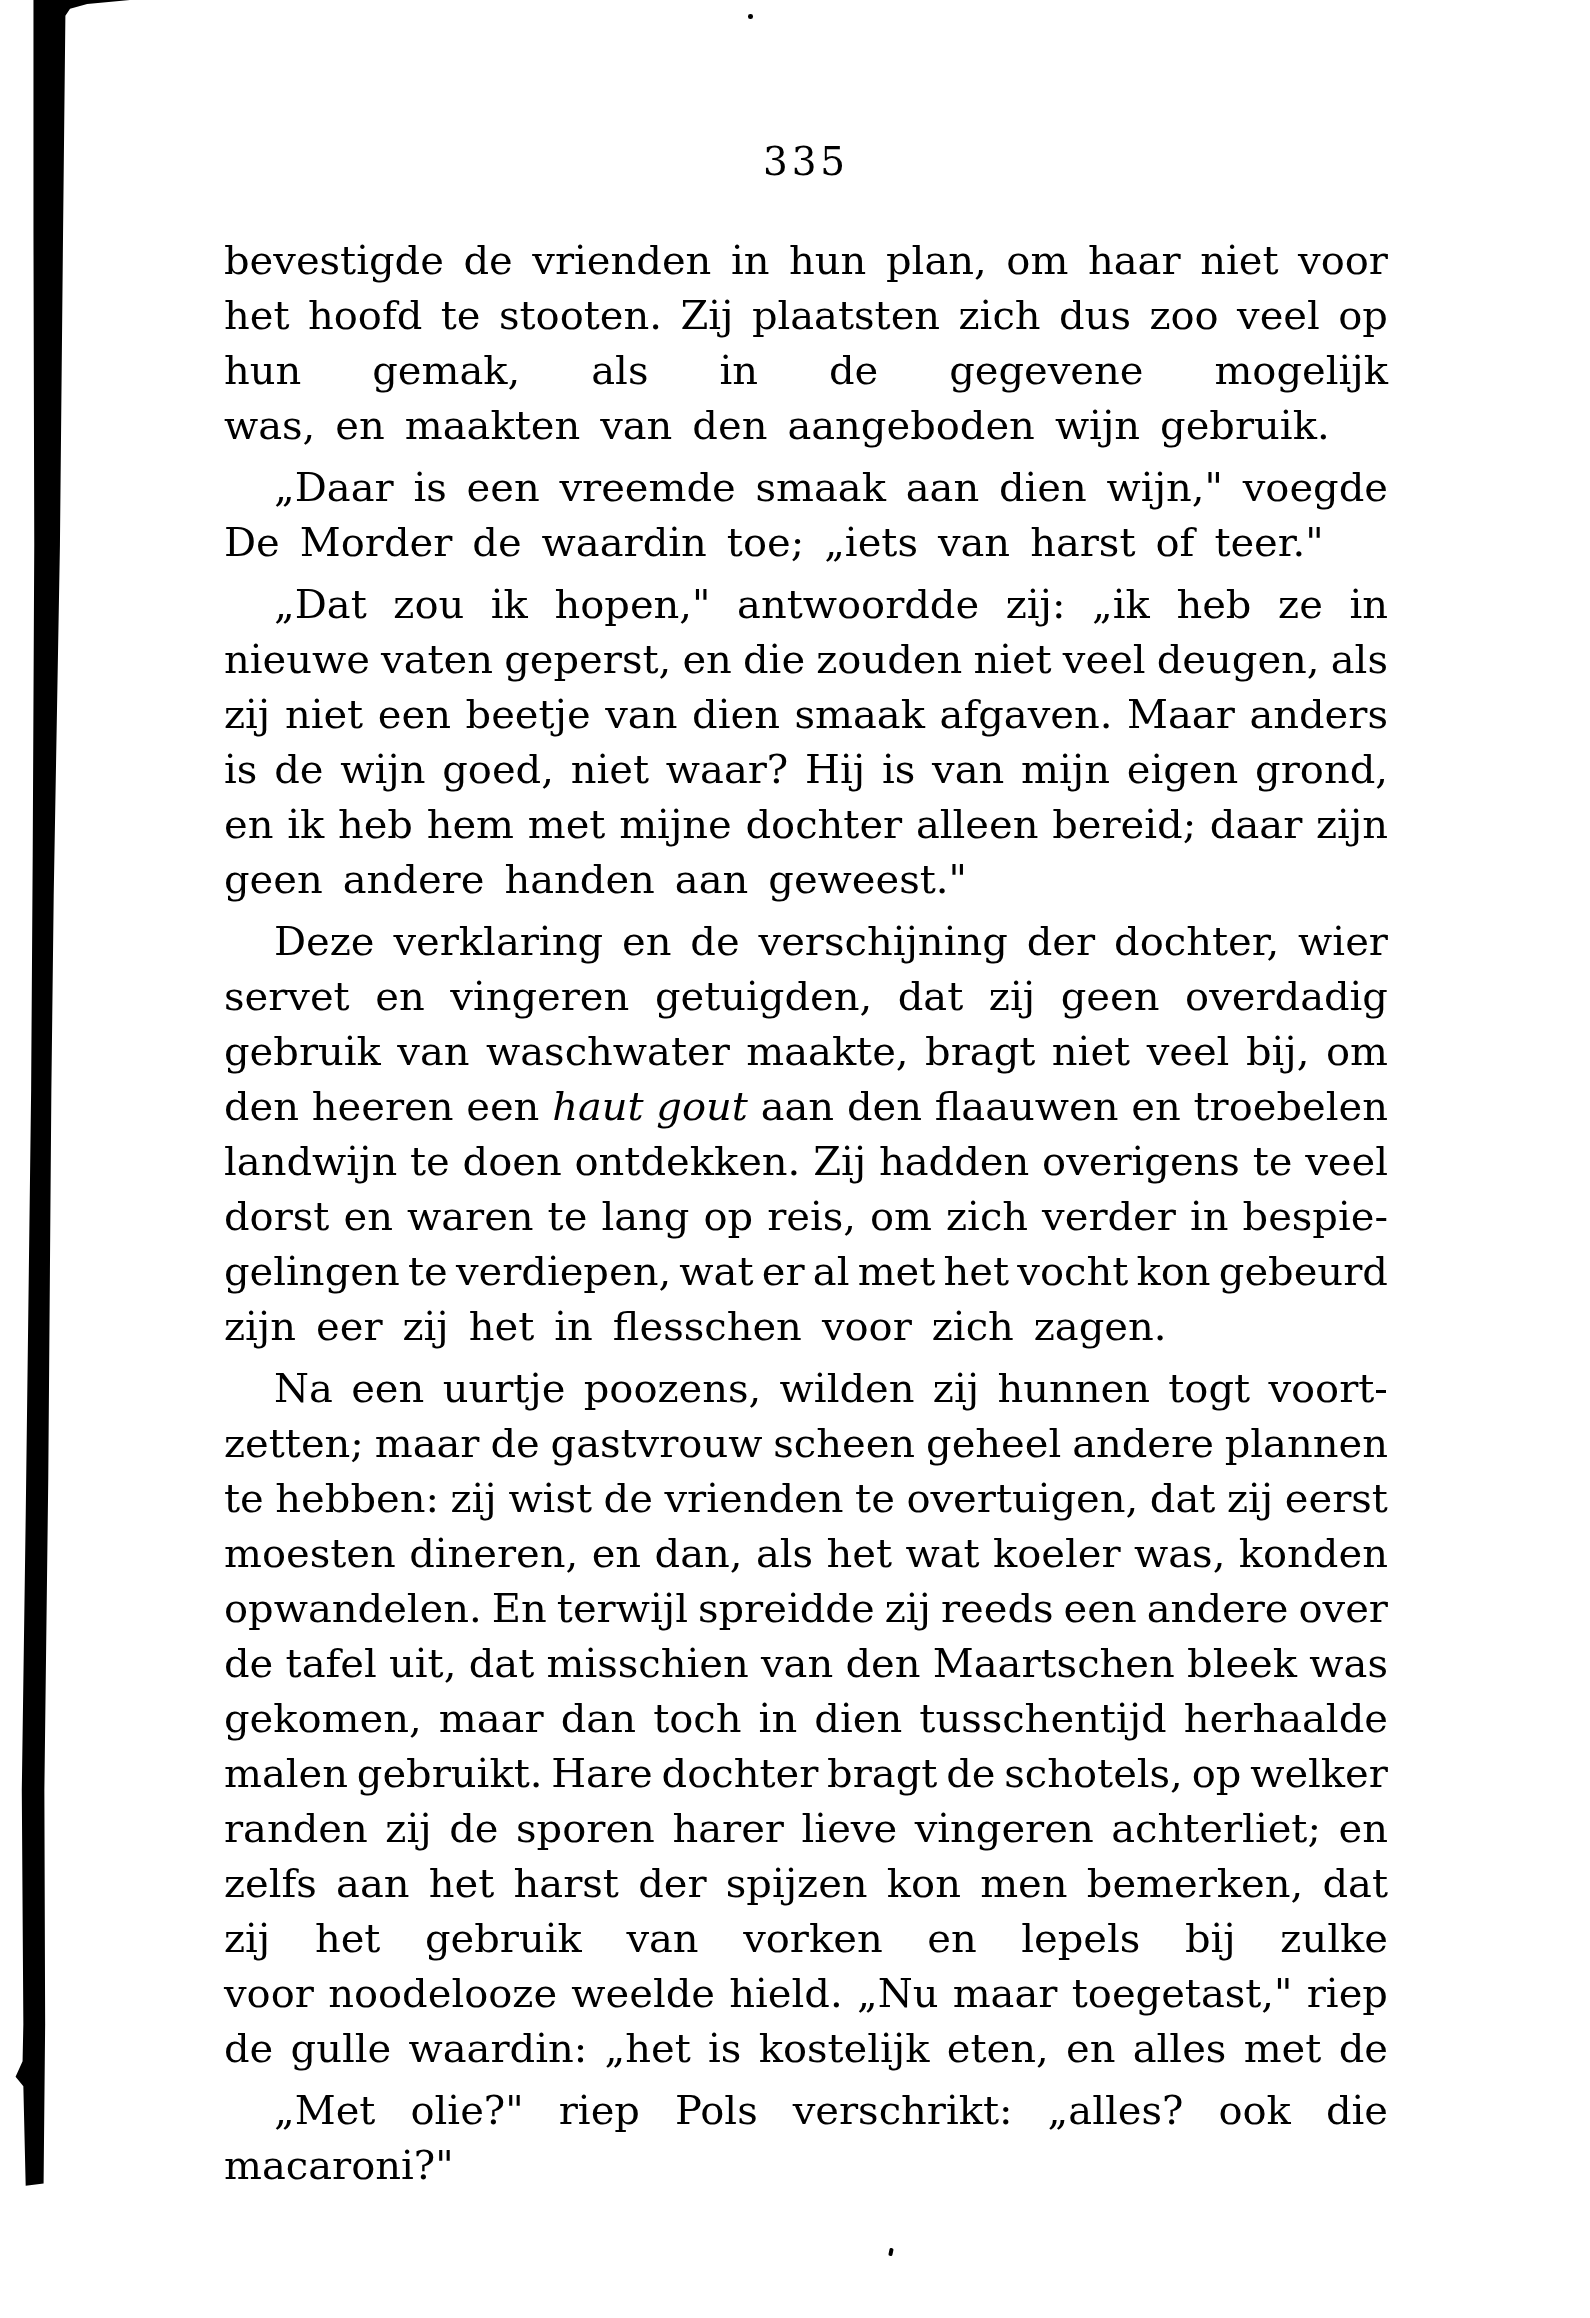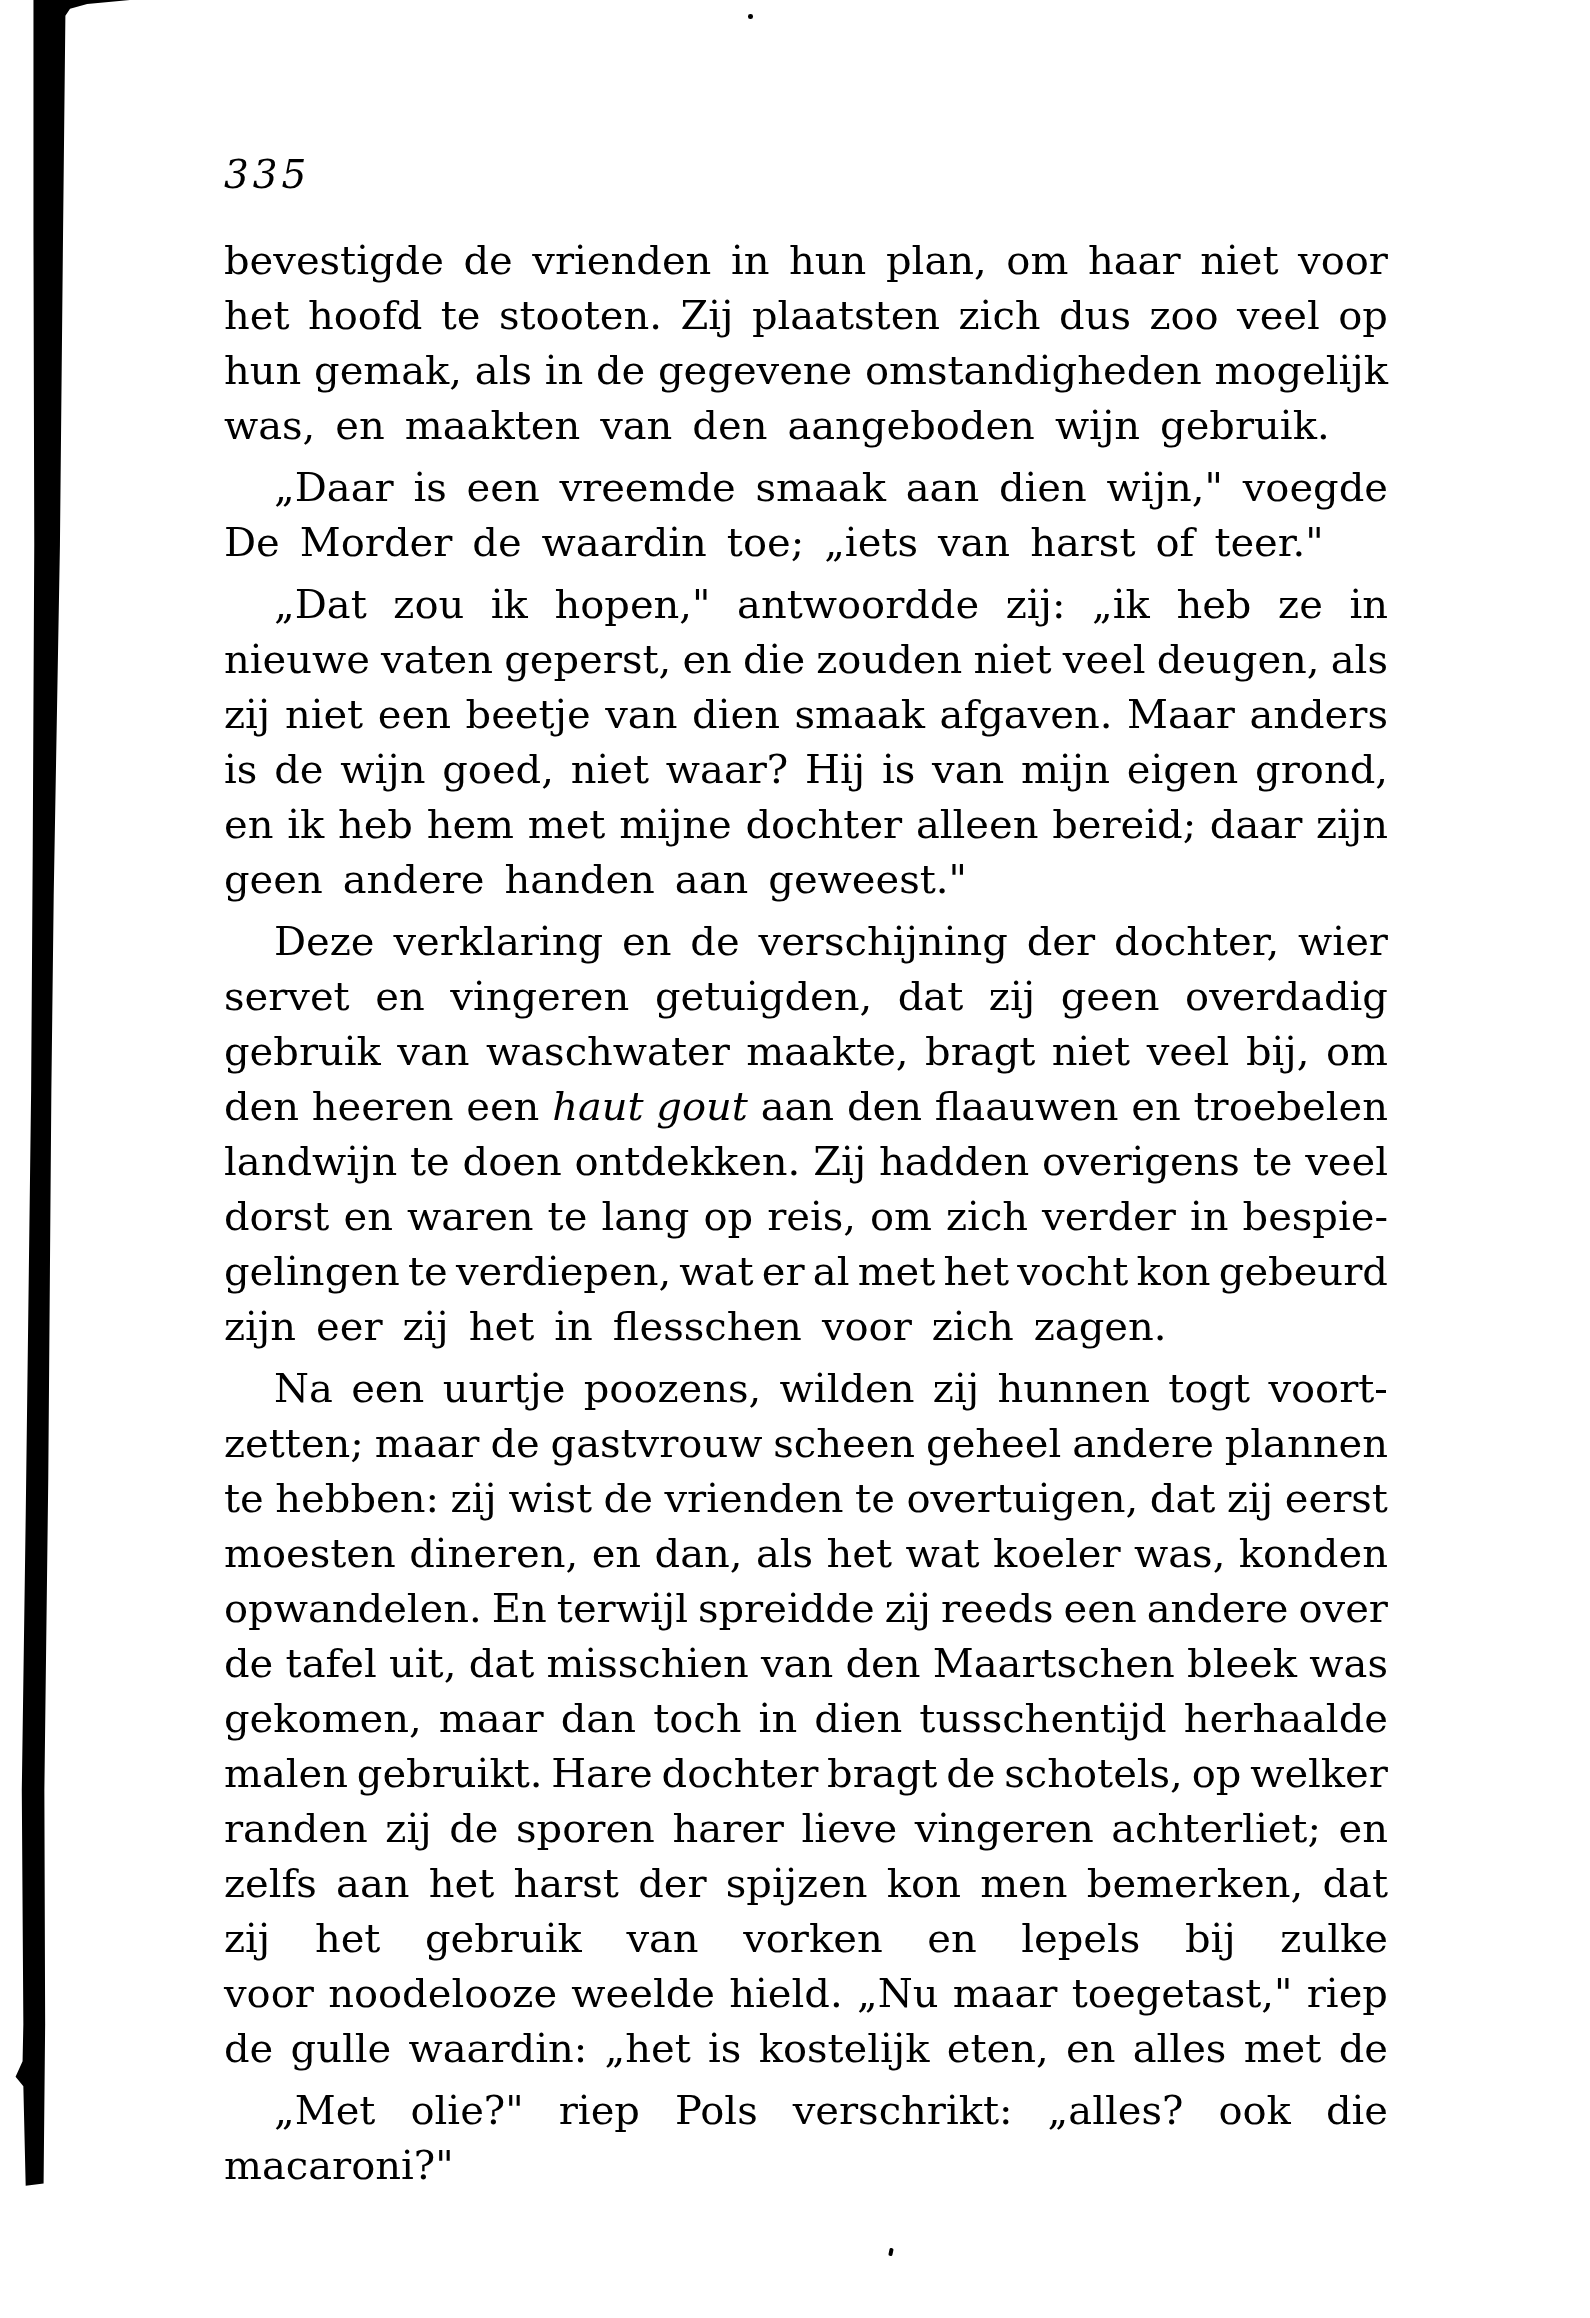--- a/index.html
+++ b/index.html
@@ -13,27 +13,27 @@
     overflow: hidden;
   }
   .scan-bar-svg {
     position: absolute;
     left: 0; top: 0;
     width: 1591px; height: 2319px;
     pointer-events: none;
   }
   .pagenum {
     position: absolute;
-    top: 155px;
+    top: 142px;
     left: 224px;
     width: 1164px;
+    text-align: center;
     font-size: 39px;
     letter-spacing: 3.9px;
     line-height: 40px;
-    font-style: italic;
   }
   .text-block {
     position: absolute;
     left: 224px;
     top: 233px;
     width: 1164px;
     font-size: 40px;
   }
   .line {
     display: flex;
@@ -65,21 +65,21 @@
       43,0 167,0 112,5 90,11 84,20
       81,300 77,700 69,1150 66,1400 62,1900 57,2300 58,2600 56,2805
       33,2808 30,2680 20,2668 29,2648 30,2600 28,2300 33,1950 40,1400 42,1100 44,700 43,300"></polygon>
   </svg>
 
   <div class="pagenum">335</div>
 
   <div class="text-block">
       <div class="line"><span class="word">bevestigde</span><span class="word">de</span><span class="word">vrienden</span><span class="word">in</span><span class="word">hun</span><span class="word">plan,</span><span class="word">om</span><span class="word">haar</span><span class="word">niet</span><span class="word">voor</span></div>
       <div class="line"><span class="word">het</span><span class="word">hoofd</span><span class="word">te</span><span class="word">stooten.</span><span class="word">Zij</span><span class="word">plaatsten</span><span class="word">zich</span><span class="word">dus</span><span class="word">zoo</span><span class="word">veel</span><span class="word">op</span></div>
-      <div class="line"><span class="word">hun</span><span class="word">gemak,</span><span class="word">als</span><span class="word">in</span><span class="word">de</span><span class="word">gegevene</span><span class="word">omstandigheden</span><span class="word">mogelijk</span></div>
+      <div class="line"><span class="word">hun</span><span class="word">gemak,</span><span class="word">als</span><span class="word">in</span><span class="word">de</span><span class="word">gegevene</span><span class="word">mogelijk</span></div>
       <div class="line last"><span class="word">was,</span><span class="word">en</span><span class="word">maakten</span><span class="word">van</span><span class="word">den</span><span class="word">aangeboden</span><span class="word">wijn</span><span class="word">gebruik.</span></div>
       <div class="line indent"><span class="word">„Daar</span><span class="word">is</span><span class="word">een</span><span class="word">vreemde</span><span class="word">smaak</span><span class="word">aan</span><span class="word">dien</span><span class="word">wijn,"</span><span class="word">voegde</span></div>
       <div class="line last"><span class="word">De</span><span class="word">Morder</span><span class="word">de</span><span class="word">waardin</span><span class="word">toe;</span><span class="word">„iets</span><span class="word">van</span><span class="word">harst</span><span class="word">of</span><span class="word">teer."</span></div>
       <div class="line indent"><span class="word">„Dat</span><span class="word">zou</span><span class="word">ik</span><span class="word">hopen,"</span><span class="word">antwoordde</span><span class="word">zij:</span><span class="word">„ik</span><span class="word">heb</span><span class="word">ze</span><span class="word">in</span></div>
       <div class="line"><span class="word">nieuwe</span><span class="word">vaten</span><span class="word">geperst,</span><span class="word">en</span><span class="word">die</span><span class="word">zouden</span><span class="word">niet</span><span class="word">veel</span><span class="word">deugen,</span><span class="word">als</span></div>
       <div class="line"><span class="word">zij</span><span class="word">niet</span><span class="word">een</span><span class="word">beetje</span><span class="word">van</span><span class="word">dien</span><span class="word">smaak</span><span class="word">afgaven.</span><span class="word">Maar</span><span class="word">anders</span></div>
       <div class="line"><span class="word">is</span><span class="word">de</span><span class="word">wijn</span><span class="word">goed,</span><span class="word">niet</span><span class="word">waar?</span><span class="word">Hij</span><span class="word">is</span><span class="word">van</span><span class="word">mijn</span><span class="word">eigen</span><span class="word">grond,</span></div>
       <div class="line"><span class="word">en</span><span class="word">ik</span><span class="word">heb</span><span class="word">hem</span><span class="word">met</span><span class="word">mijne</span><span class="word">dochter</span><span class="word">alleen</span><span class="word">bereid;</span><span class="word">daar</span><span class="word">zijn</span></div>
       <div class="line last"><span class="word">geen</span><span class="word">andere</span><span class="word">handen</span><span class="word">aan</span><span class="word">geweest."</span></div>
       <div class="line indent"><span class="word">Deze</span><span class="word">verklaring</span><span class="word">en</span><span class="word">de</span><span class="word">verschijning</span><span class="word">der</span><span class="word">dochter,</span><span class="word">wier</span></div>

